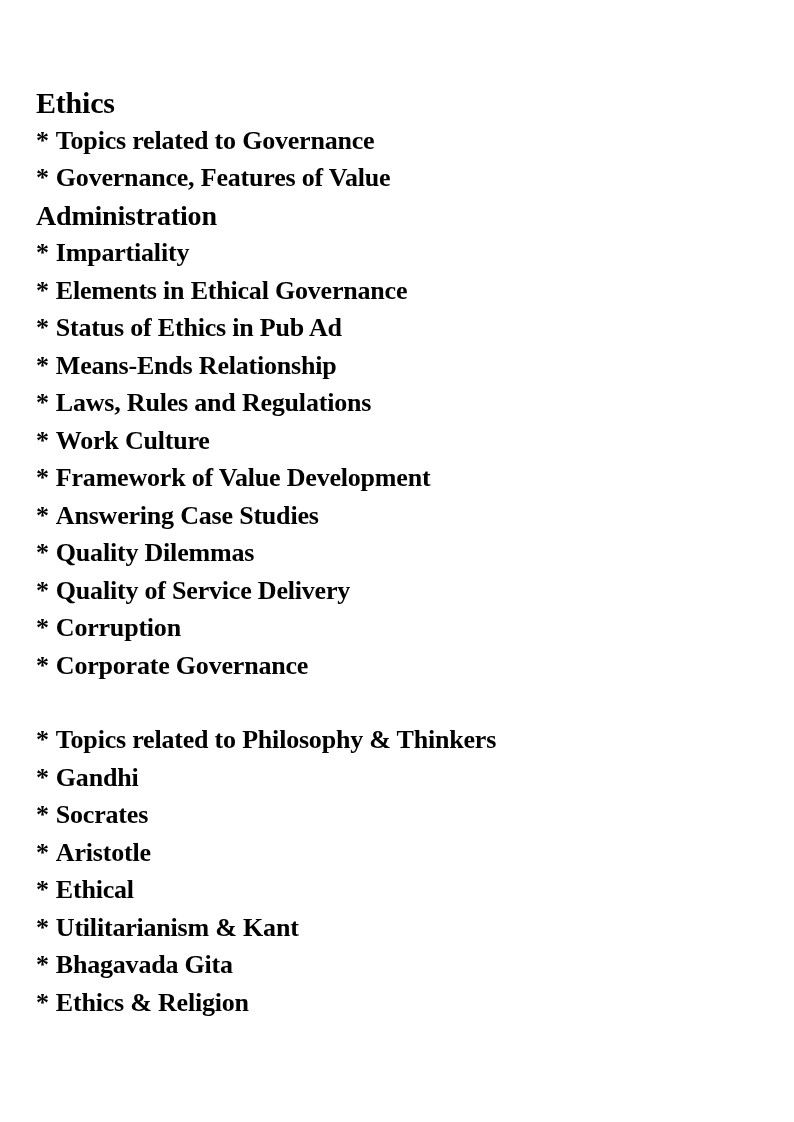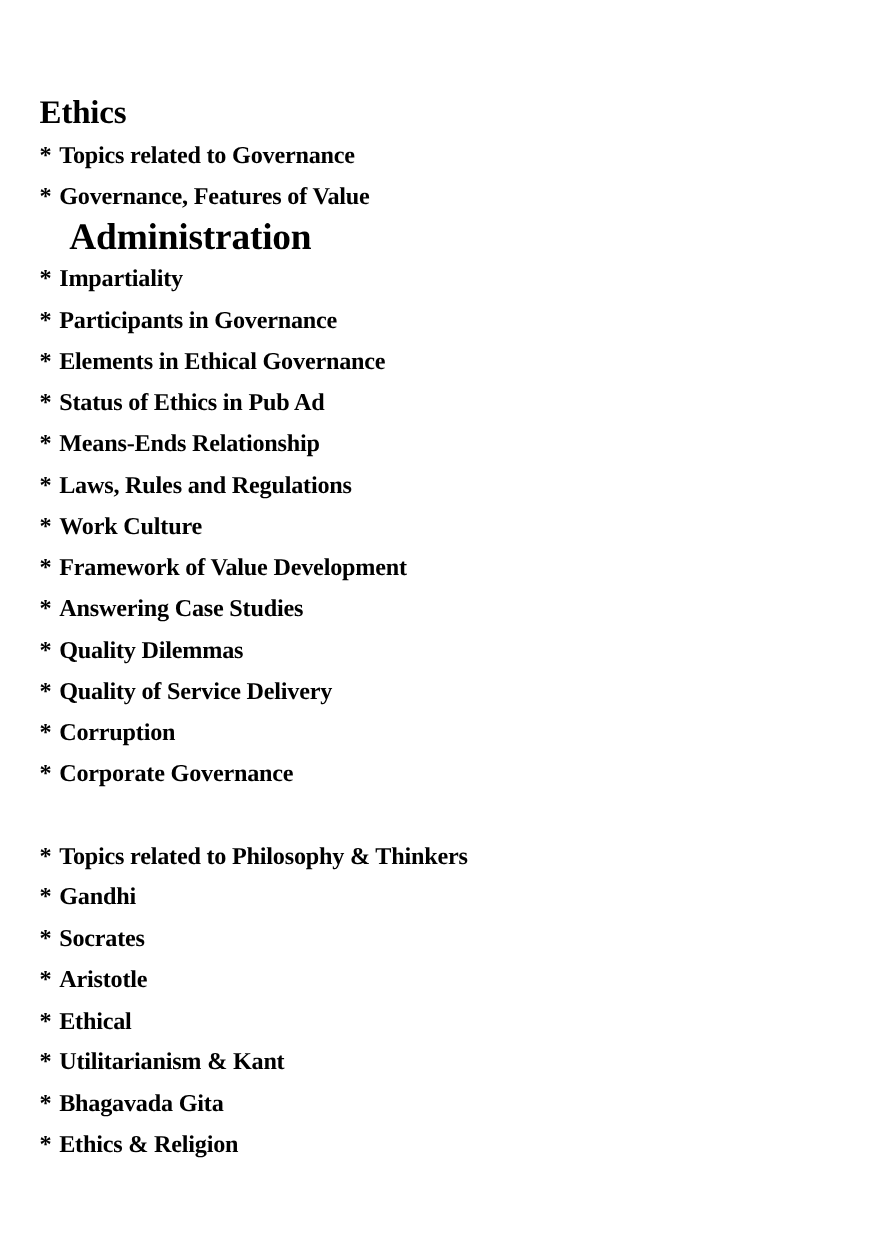--- a/index.html
+++ b/index.html
@@ -27,41 +27,40 @@
     line-height: 37.5px;
     letter-spacing: -0.2px;
     white-space: nowrap;
   }
   .list {
     margin: 0;
     padding: 0;
     list-style: none;
   }
   .list-item {
-    font-size: 22px;
+    font-size: 26px;
     font-weight: bold;
     line-height: 37.5px;
     letter-spacing: -0.2px;
     white-space: nowrap;
     text-decoration: underline;
   }
   .list-item .bullet {
     display: inline-block;
   }
   .list-item .txt {
     display: inline-block;
     margin-left: 7px;
   }
   .wrap-cont {
-    font-size: 34px;
+    font-size: 28px;
     font-weight: bold;
     line-height: 37.5px;
     letter-spacing: -0.2px;
     white-space: nowrap;
-    margin-left: 27px;
   }
   .gap {
     height: 37px;
   }
 </style>
 </head>
 <body>
 
 <div class="page">
 
@@ -70,23 +69,20 @@
   <ul class="list">
     <li class="list-item">
       <span class="bullet">*</span><span class="txt">Topics related to Governance</span>
     </li>
     <li class="list-item">
       <span class="bullet">*</span><span class="txt">Governance, Features of Value</span>
     </li>
     <div class="wrap-cont">Administration</div>
     <li class="list-item">
       <span class="bullet">*</span><span class="txt">Impartiality</span>
-    </li>
-    <li class="list-item">
-      <span class="bullet">*</span><span class="txt">Participants in Governance</span>
     </li>
     <li class="list-item">
       <span class="bullet">*</span><span class="txt">Elements in Ethical Governance</span>
     </li>
     <li class="list-item">
       <span class="bullet">*</span><span class="txt">Status of Ethics in Pub Ad</span>
     </li>
     <li class="list-item">
       <span class="bullet">*</span><span class="txt">Means-Ends Relationship</span>
     </li>

